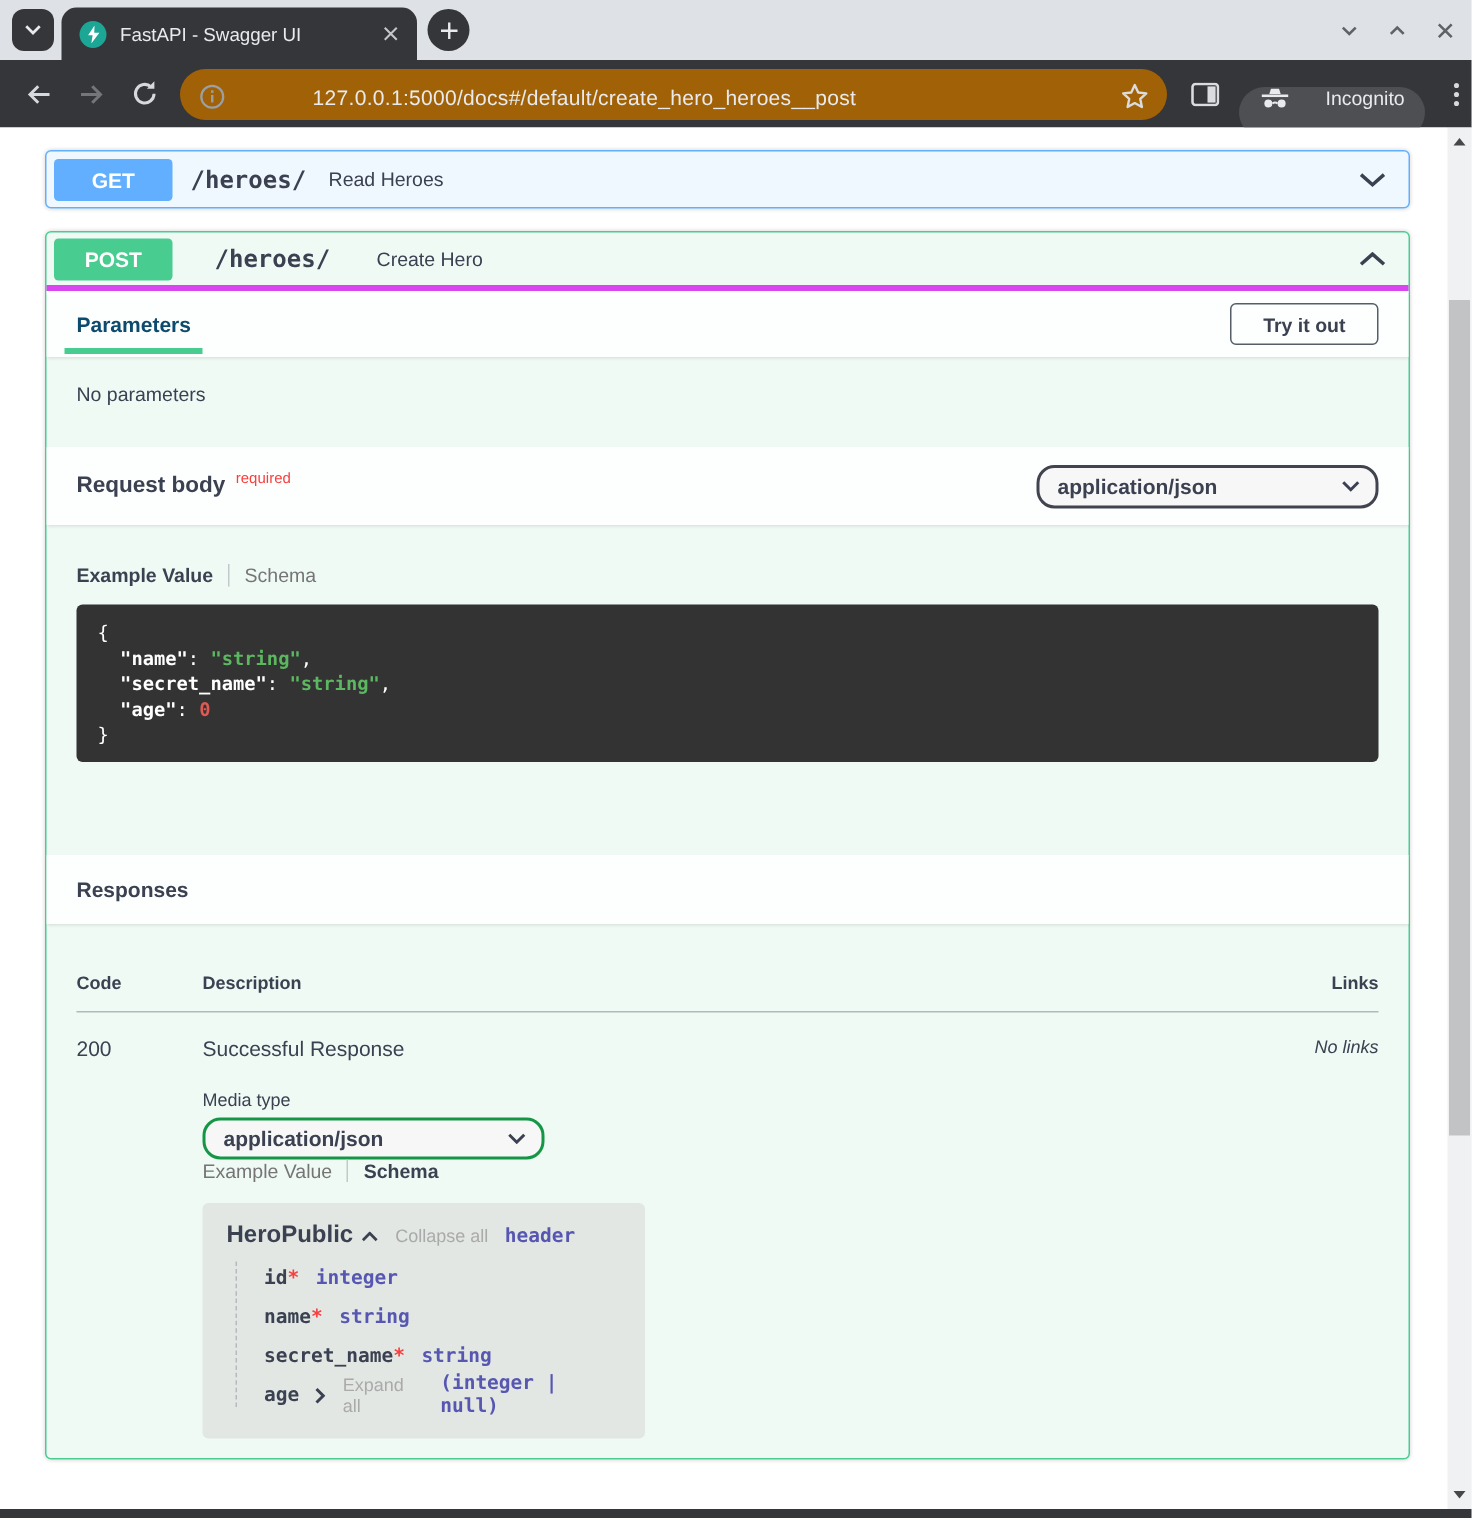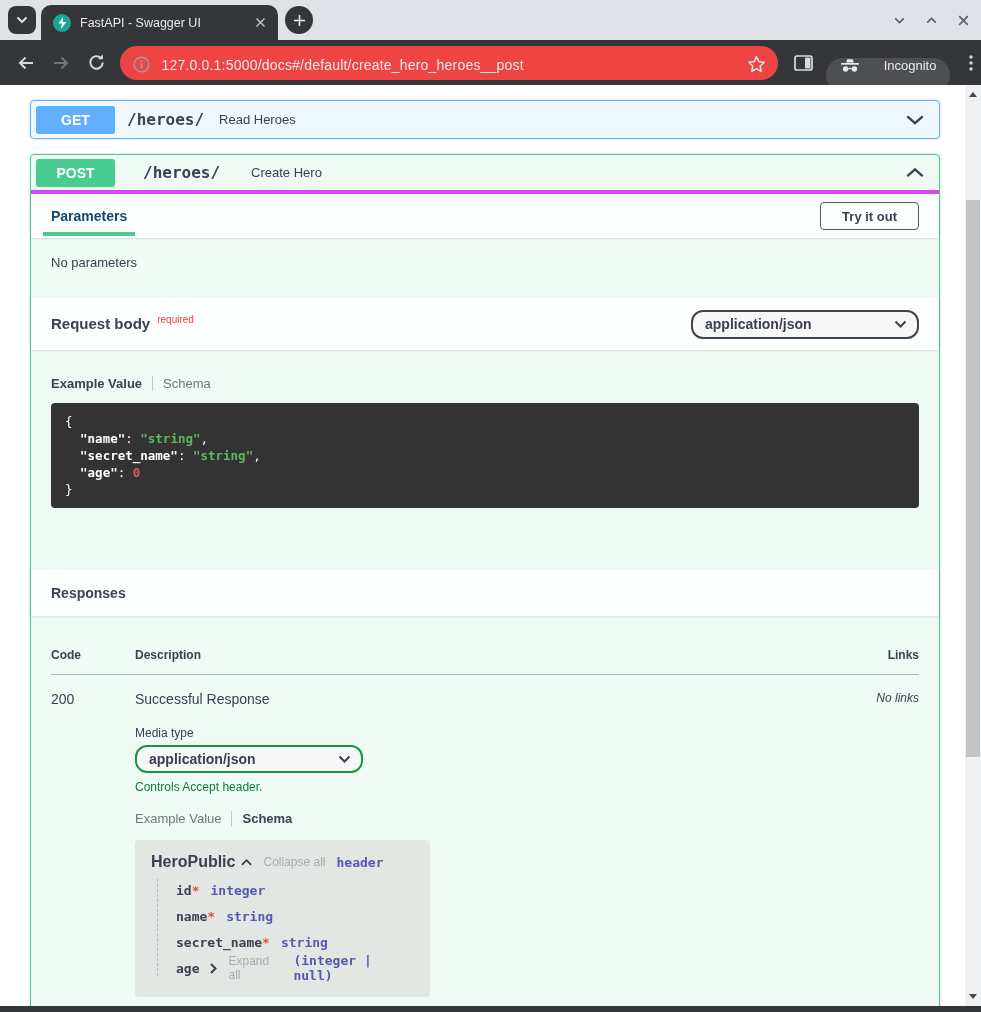--- a/index.html
+++ b/index.html
@@ -20,22 +20,22 @@
   .tab-close { flex:none; display:grid; place-items:center; width:16px; height:16px; }
   .newtab-btn { position:absolute; left:285px; top:6px; width:28px; height:28px;
     border-radius:50%; background:#35363a; display:grid; place-items:center; }
   .win-controls { position:absolute; right:10px; top:7px; display:flex; gap:17px; align-items:center; height:26px; }
   .win-controls span { display:grid; place-items:center; }
 
   .toolbar { position:absolute; top:40px; left:0; right:0; height:45px; background:#35363a;
     display:flex; align-items:center; padding-left:14px; }
   .nav-btn { width:24px; display:grid; place-items:center; }
   .nav-btn + .nav-btn { margin-left:12px; }
-  .url-pill { margin-left:12px; width:672px; height:34px; border-radius:17px; background:#ef4444;
-    display:flex; align-items:center; padding:4px 12px 0 13px; }
+  .url-pill { margin-left:12px; width:672px; height:34px; border-radius:17px; background:#a16207;
+    display:flex; align-items:center; padding:4px 12px 0 13px;gap:47px; }
   .url-text { flex:1; margin-left:11px; font-size:14px; color:#e8eaed; letter-spacing:.2px; white-space:nowrap; overflow:hidden; }
   .sidepanel-btn { margin-left:13px; width:26px; display:grid; place-items:center; }
   .incognito-chip { margin-left:9px; height:34px; border-radius:17px; background:#4e4f53;
     display:flex; align-items:flex-start; gap:24px; padding:0 14px;margin-top:24px; }
   .incognito-label { font-size:13px; color:#e8eaed; }
   .kebab-btn { margin-left:11px; width:20px; display:grid; place-items:center; }
 
   
   .content { position:absolute; top:85px; left:0; width:965px; height:921px; background:#fff; overflow:hidden; }
   .swagger { padding:15px 25px 18px 30px; }
@@ -299,21 +299,20 @@
           <span class="col-code">200</span>
           <div class="col-desc">
             <div class="desc-title">Successful Response</div>
             <div class="media-type-label">Media type</div>
             <div class="select-box select-green">
               <span>application/json</span>
               <svg width="13" height="8" viewBox="0 0 13 8">
                   <path d="M1.5 1.5 L6.5 6.5 L11.5 1.5" fill="none" stroke="#3b4151" stroke-width="2"></path>
                 </svg>
             </div>
-            <div class="accept-hint">Controls Accept header.</div>
             <div class="tabs-row">
               <span class="tab-item inactive">Example Value</span>
               <span class="tab-sep"></span>
               <span class="tab-item active">Schema</span>
             </div>
 
             <div class="model-box">
               <div class="model-head">
                 <span class="model-name">
                   <span>HeroPublic</span>

